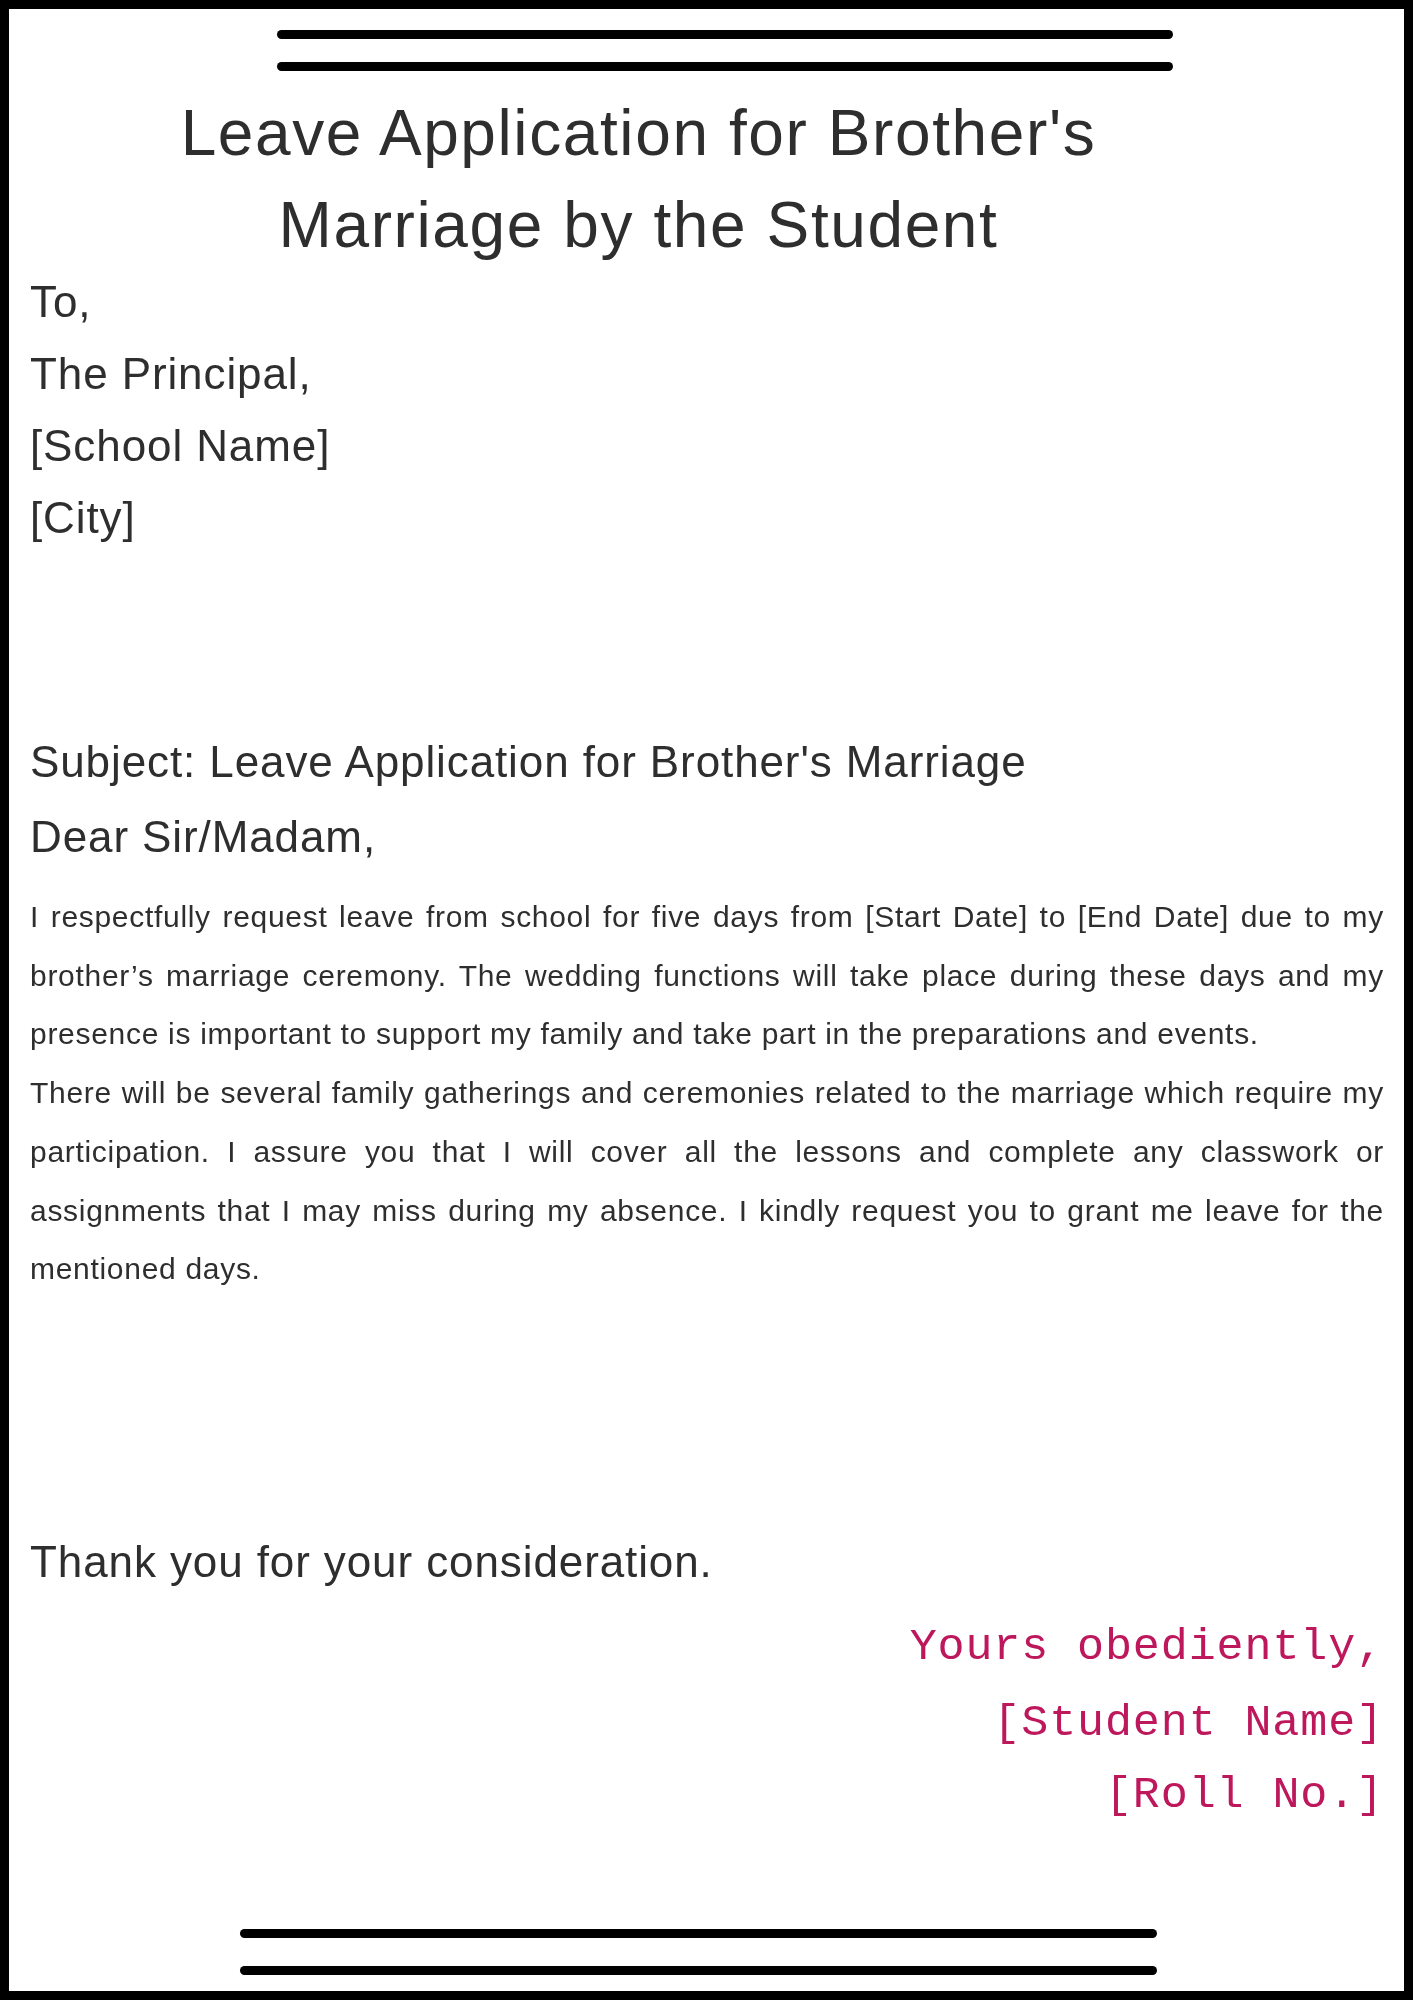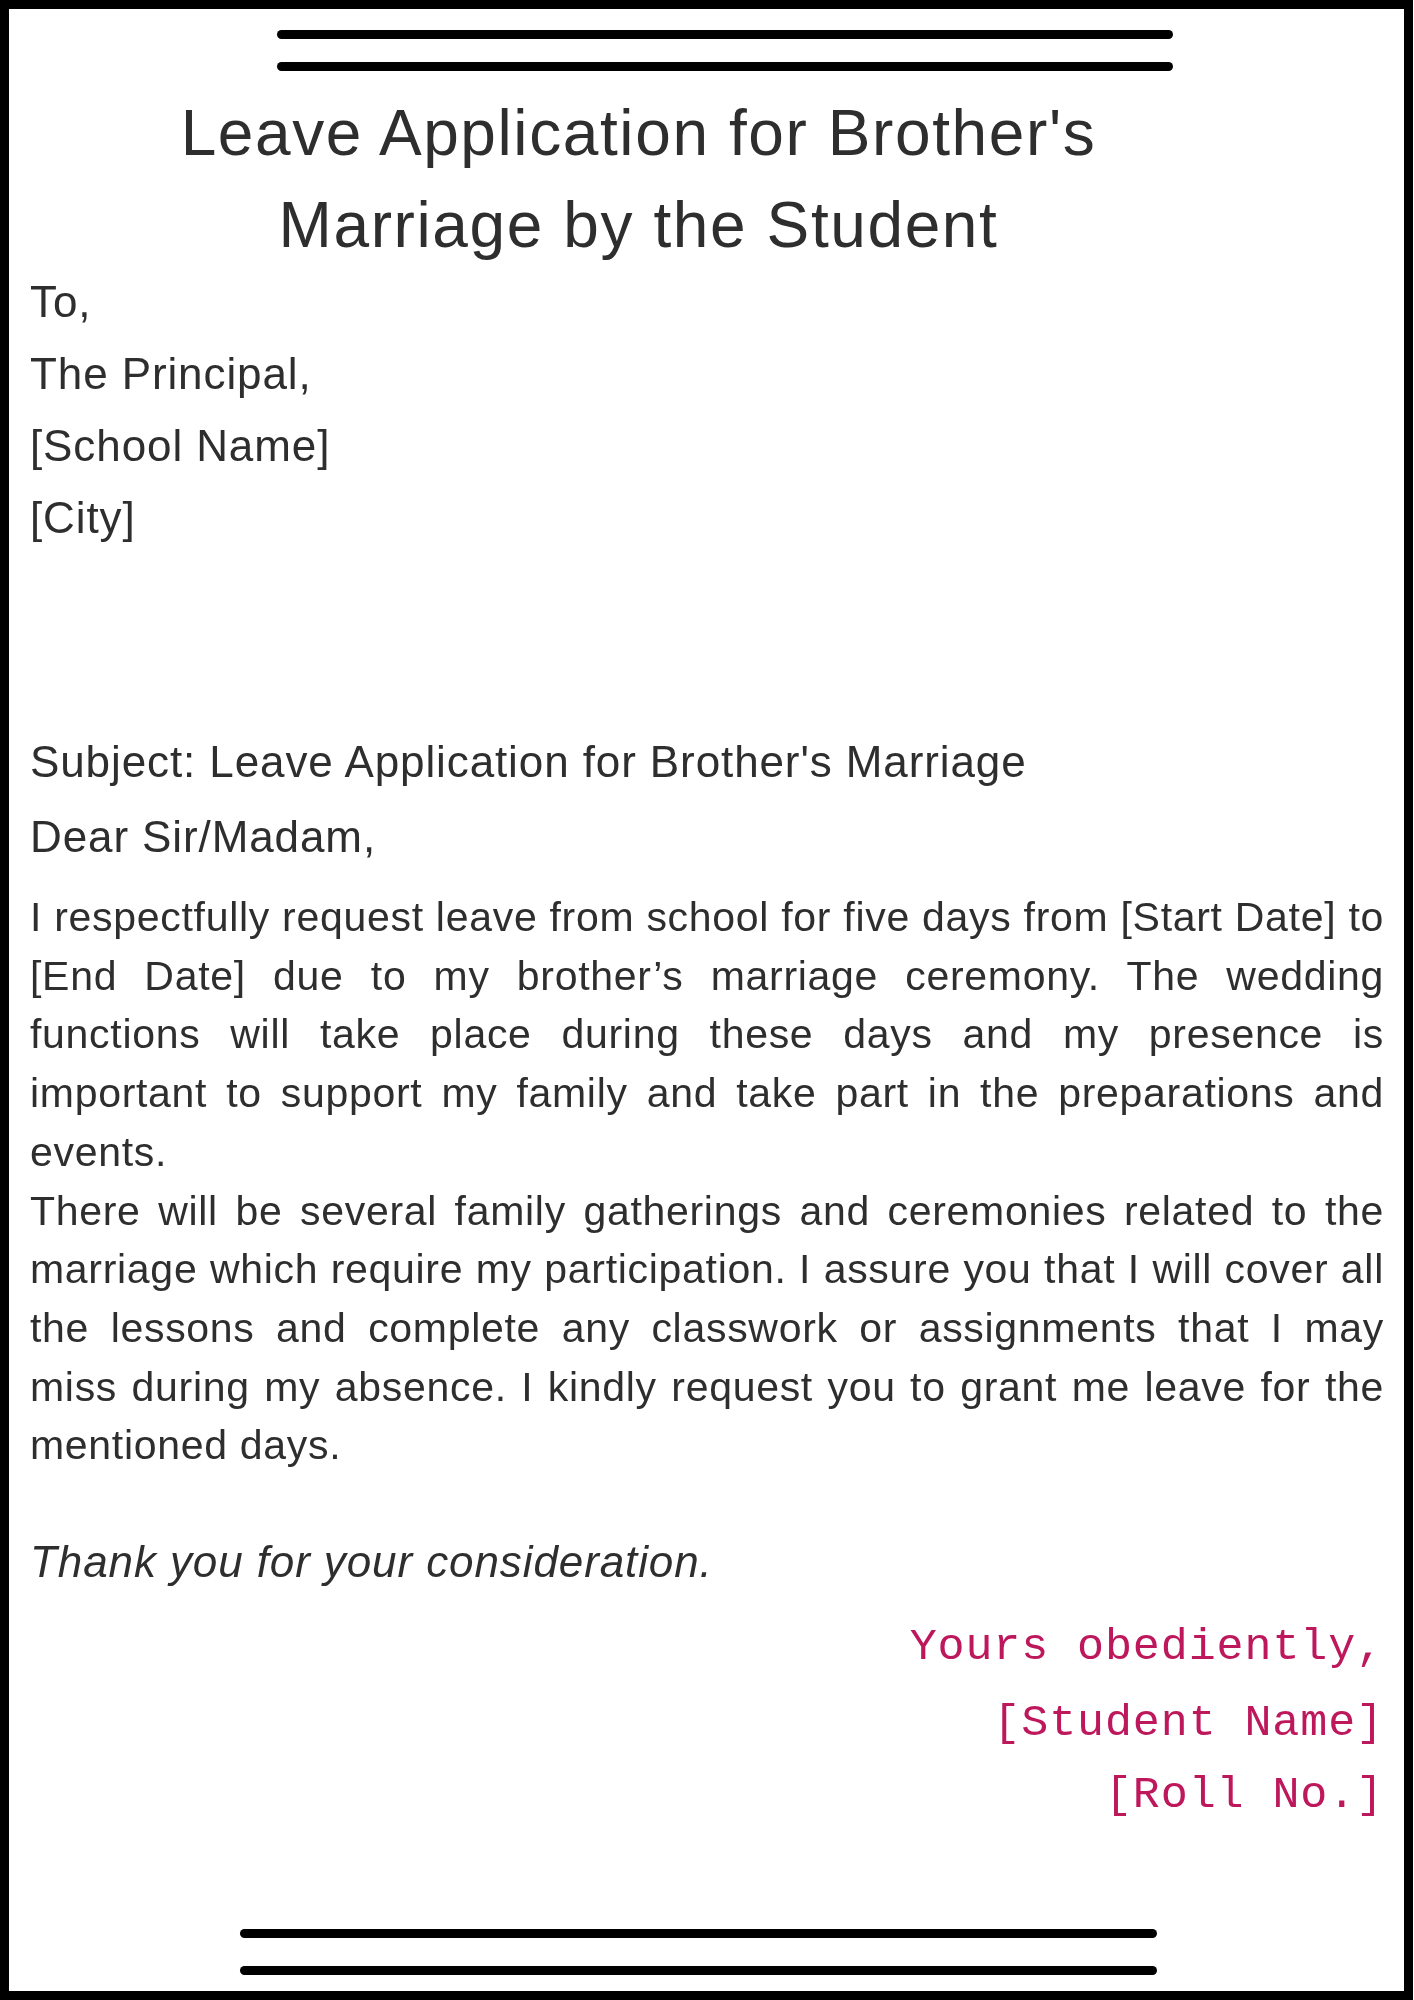--- a/index.html
+++ b/index.html
@@ -59,32 +59,32 @@
     line-height: 72px;
   }
   .address span { display: block; }
   .subject { top: 732px; line-height: 60px; }
   .salutation { top: 807px; line-height: 60px; }
   .body-text {
     position: absolute;
     left: 30px;
     top: 888px;
     width: 1354px;
-    font-size: 41px;
+    font-size: 30px;
     line-height: 58.7px;
     letter-spacing: 0.7px;
     color: #2e2e2e;
     text-align: justify;
   }
   .body-text p {
     margin: 0;
     text-align: justify;
     text-align-last: left;
   }
-  .thanks { top: 1532px; line-height: 60px; font-style: italic; }
+  .thanks { top: 1532px; line-height: 60px; }
   .sig {
     position: absolute;
     right: 30px;
     font-size: 45px;
     letter-spacing: 0.9px;
     color: #be185d;
     line-height: 60px;
     text-align: right;
     white-space: nowrap;
     font-family: Liberation Mono, monospace;

